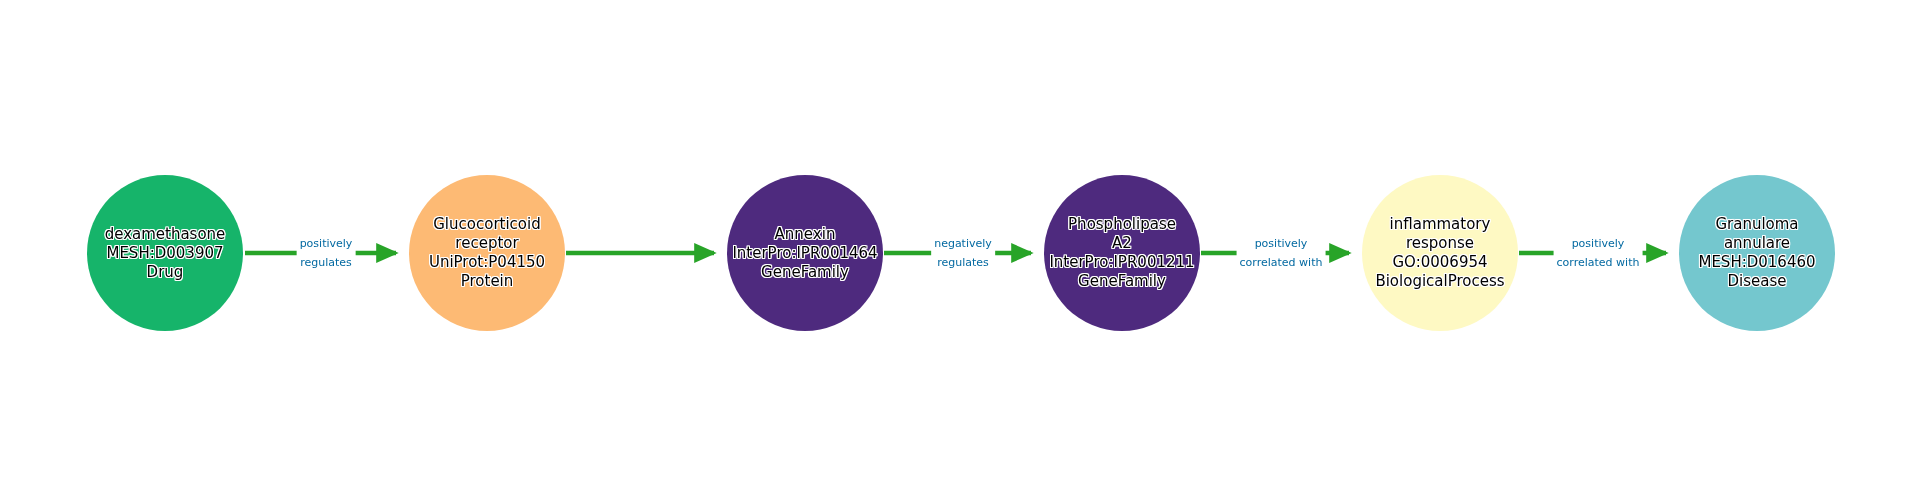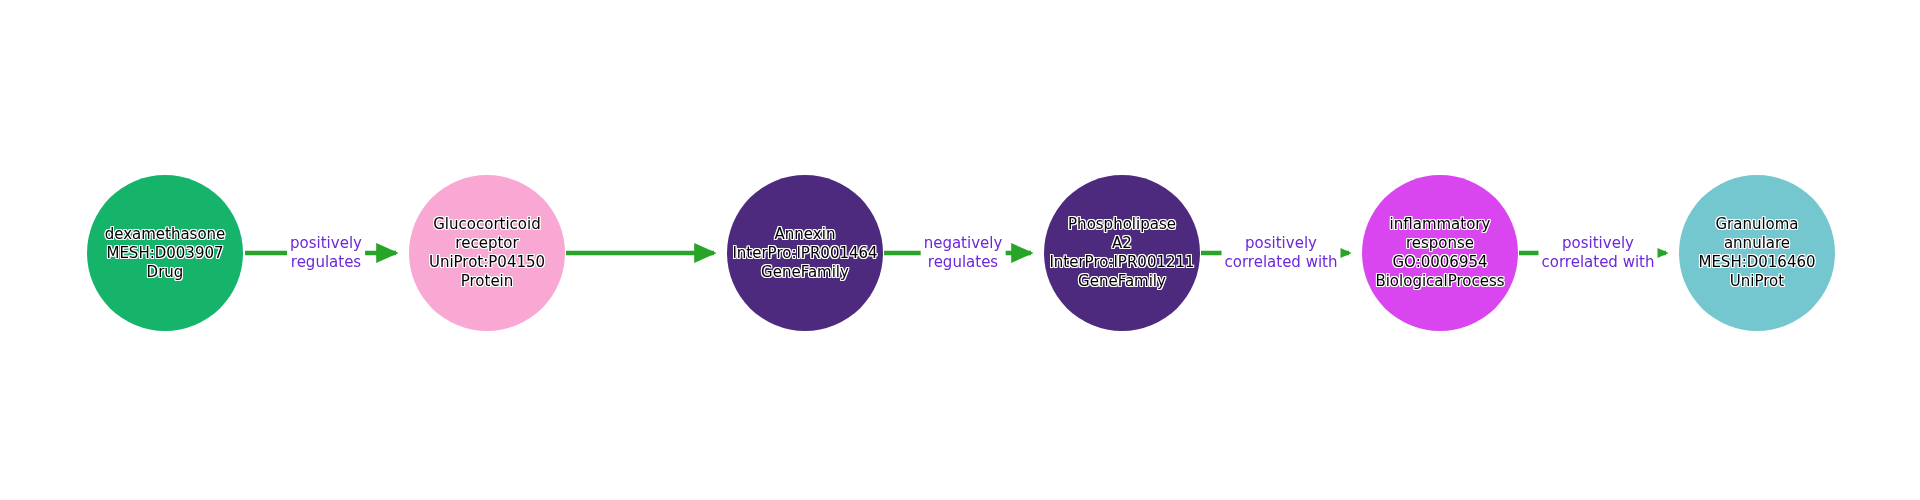--- a/index.html
+++ b/index.html
@@ -50,23 +50,23 @@
        0   -1px 0 #fff, 0    1px 0 #fff,
       -1px  0   0 #fff, 1px  0   0 #fff;
   }
   .edge-label {
     position: absolute;
     transform: translate(-50%, -50%);
     background: #ffffff;
     padding: 1px 3px;
     white-space: pre-line;
     text-align: center;
-    font-size: 15px;
+    font-size: 11px;
     line-height: 19px;
-    color: #6d28d9;
+    color: #0369a1;
     z-index: 3;
   }
   
   .node-0 { left: 87px;   top: 175px; }
   .node-1 { left: 409px;  top: 175px; }
   .node-2 { left: 727px;  top: 175px; justify-content: center; }
   .node-3 { left: 1044px; top: 175px; justify-content: center; }
   .node-4 { left: 1362px; top: 175px; }
   .node-5 { left: 1679px; top: 175px; }
   
@@ -93,52 +93,52 @@
     <line class="edge-line" x1="1201" y1="253" x2="1349" y2="253" marker-end="url(#arrow)"></line>
     <line class="edge-line" x1="1519" y1="253" x2="1666" y2="253" marker-end="url(#arrow)"></line>
   </svg>
 
   <div class="node node-0" style="background-color: rgb(22, 180, 106);">
     <span class="node-label">dexamethasone
 MESH:D003907
 Drug</span>
   </div>
 
-  <div class="node node-1" style="background-color: #f9a8d4;">
+  <div class="node node-1" style="background-color: #fdba74;">
     <span class="node-label">Glucocorticoid
 receptor
 UniProt:P04150
 Protein</span>
   </div>
 
   <div class="node node-2" style="background-color: rgb(78, 42, 126);">
     <span class="node-label">Annexin
 InterPro:IPR001464
 GeneFamily</span>
   </div>
 
   <div class="node node-3" style="background-color: rgb(78, 42, 126);">
     <span class="node-label">Phospholipase
 A2
 InterPro:IPR001211
 GeneFamily</span>
   </div>
 
-  <div class="node node-4" style="background-color: #d946ef;">
+  <div class="node node-4" style="background-color: #fef9c3;">
     <span class="node-label">inflammatory
 response
 GO:0006954
 BiologicalProcess</span>
   </div>
 
   <div class="node node-5" style="background-color: rgb(116, 199, 206);">
     <span class="node-label">Granuloma
 annulare
 MESH:D016460
-UniProt</span>
+Disease</span>
   </div>
 
   <div class="edge-label edge-label-0">positively
 regulates</div>
   <div class="edge-label edge-label-2">negatively
 regulates</div>
   <div class="edge-label edge-label-3">positively
 correlated with</div>
   <div class="edge-label edge-label-4">positively
 correlated with</div>

